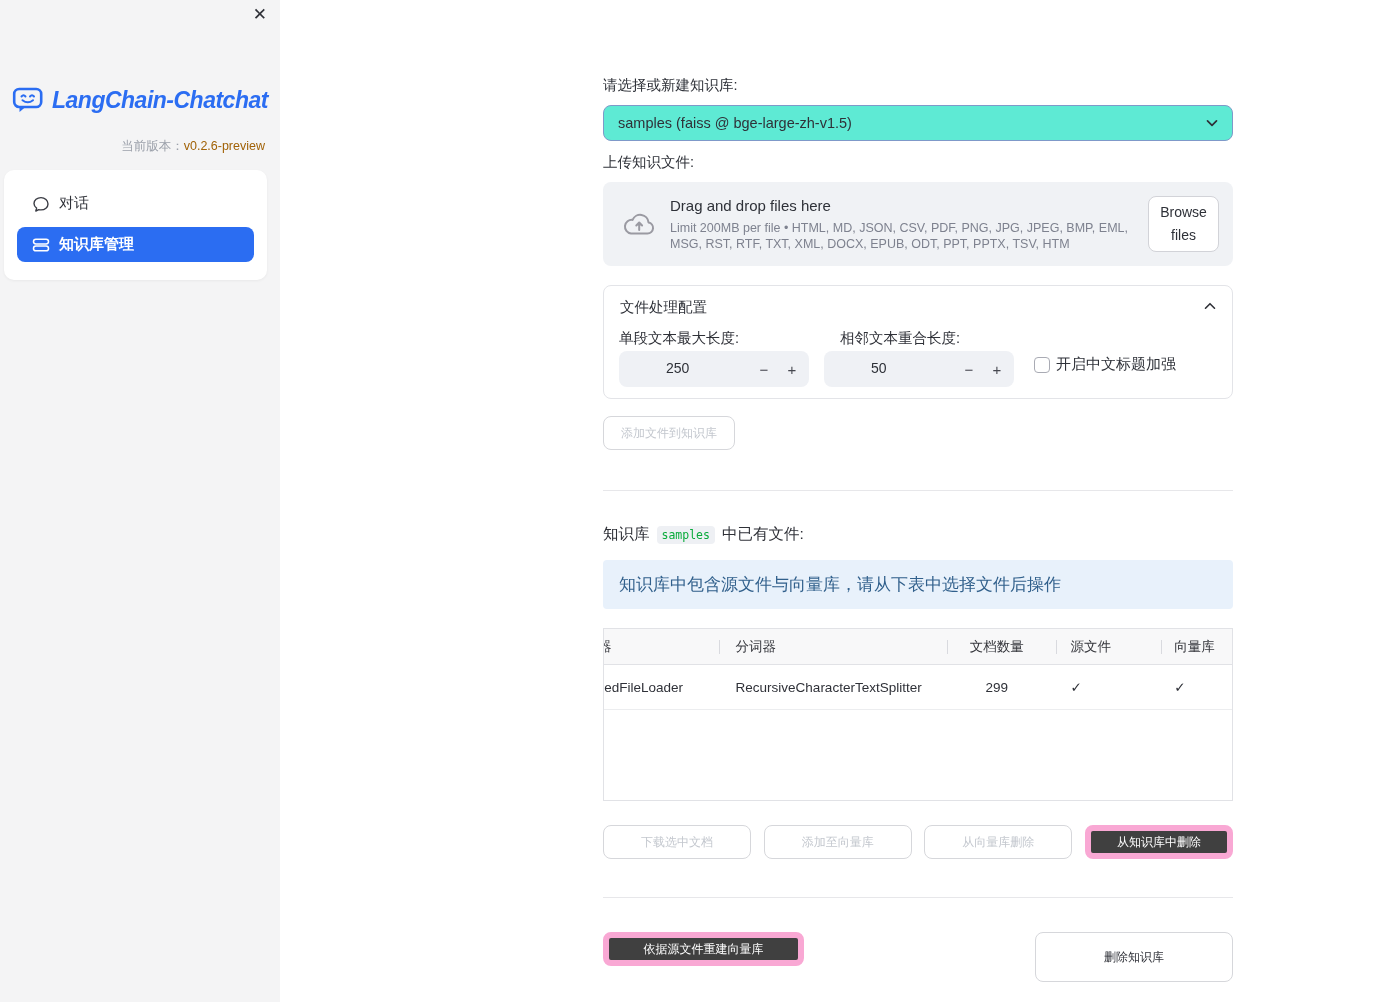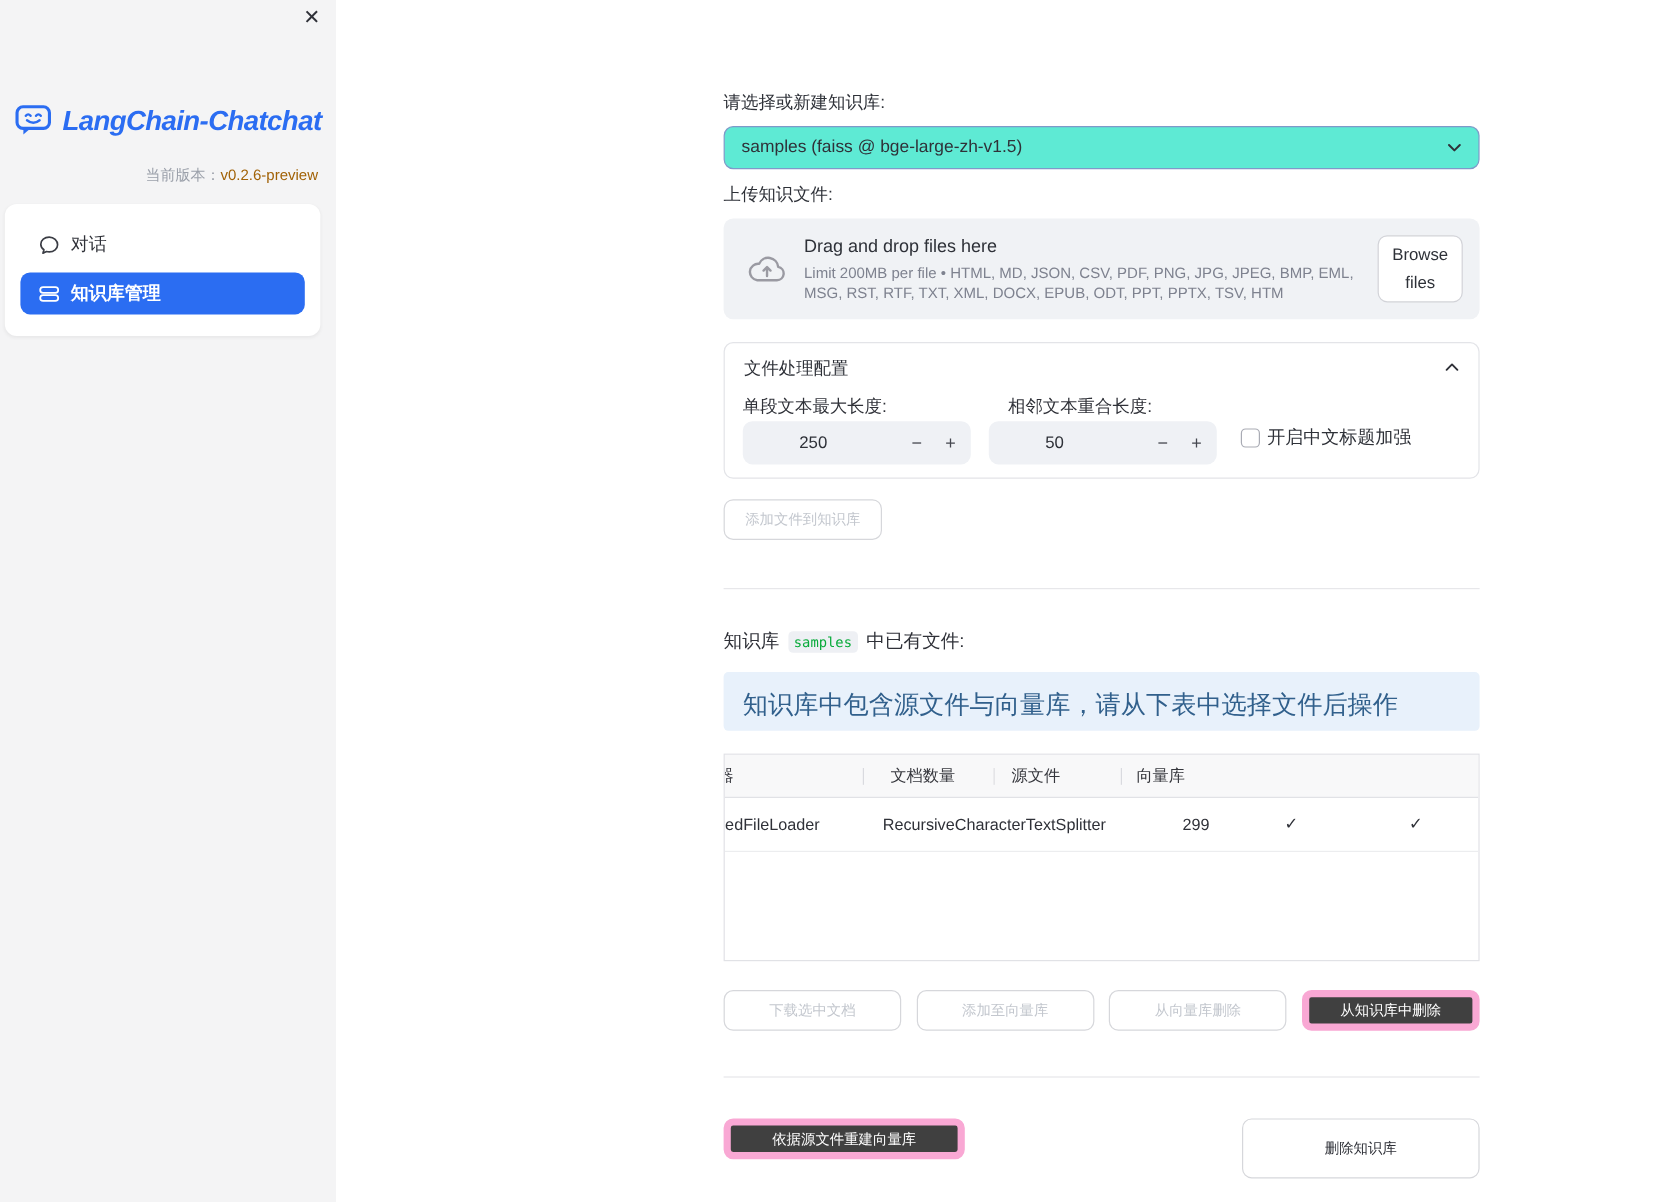--- a/index.html
+++ b/index.html
@@ -61,21 +61,21 @@
   .btn-primary { background:#404040; border:6px solid #f9a8d4; color:#fff; }
   .add-btn { top:416px; height:34px; width:auto; padding:0 17px; display:inline-block; }
 
   .divider { height:1px; background:#e7e7ea; }
   .divider1 { top:490px; } .divider2 { top:897px; }
 
   .files-line { top:524px; font-size:15.5px; display:flex; align-items:center; }
   .code { font-family:"DejaVu Sans Mono","Liberation Mono",monospace; font-size:11.5px; color:#09ab3b;
           background:#eef0f4; border-radius:4px; padding:2px 5px; margin:0 7px; }
 
-  .info-box { top:560px; height:49px; background:#e8f1fb; border-radius:4px; color:#31608c; font-size:21px;
+  .info-box { top:560px; height:49px; background:#e8f1fb; border-radius:4px; color:#31608c; font-size:17px;
               padding:13px 16px; }
 
   
   .table { top:628px; height:173px; background:#fff; border:1px solid #e1e2e6; overflow:hidden; }
   .thead { display:flex; height:36px; background:#f8f8f9; border-bottom:1px solid #e1e2e6; }
   .th { position:relative; display:flex; align-items:center; font-size:13.5px; color:#35363c; overflow:hidden; white-space:nowrap; }
   .th:not(:last-child)::after { content:""; position:absolute; right:0; top:11px; height:14px; width:1px; background:#d9dadf; }
   .trow { display:flex; height:45px; border-bottom:1px solid #ecedef; cursor:pointer; }
   .td { display:flex; align-items:center; font-size:13.5px; color:#2f3138; overflow:hidden; white-space:nowrap; }
   .c1 { width:116px; } .c2 { width:229px; padding-left:16px; }
@@ -203,20 +203,23 @@
       <span>中已有文件:</span>
     </div>
 
     <div class="block info-box">知识库中包含源文件与向量库，请从下表中选择文件后操作</div>
 
     <div class="block table">
       <div class="thead">
         <div class="th c1">
             <span class="clip-h">文档加载器</span>
           </div>
+        <div class="th c2">
+            <span>分词器</span>
+          </div>
         <div class="th c3">
             <span>文档数量</span>
           </div>
         <div class="th c4">
             <span>源文件</span>
           </div>
         <div class="th c5">
             <span>向量库</span>
           </div>
       </div>

